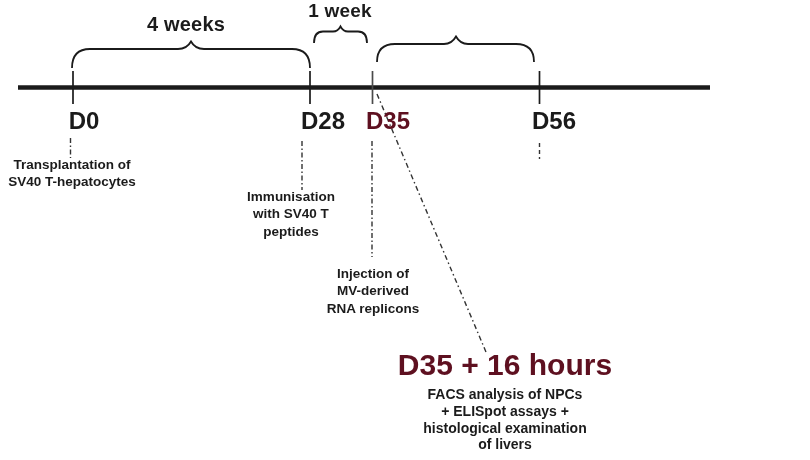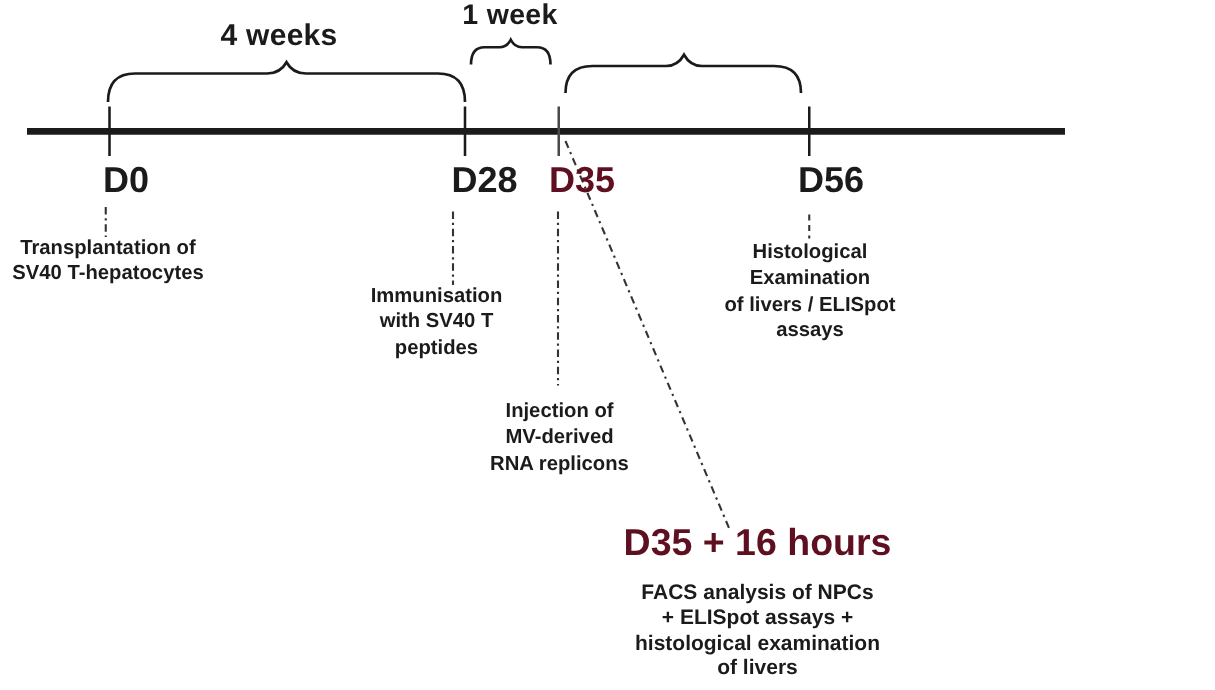--- a/index.html
+++ b/index.html
@@ -13,21 +13,21 @@
   }
   #figure svg{position:absolute;left:0;top:0;}
   .abs{position:absolute;transform:translateX(-50%);text-align:center;white-space:nowrap;}
   .interval-label{font-size:20px;font-weight:bold;letter-spacing:.2px;}
   .tp-label{font-size:24px;font-weight:bold;margin-left:16px;}
   .highlight{color:#5e1020;text-align:center;}
   .annotation{
     font-size:13.5px;font-weight:bold;line-height:1.29;
     white-space:pre-line;
   }
-  .offshoot-title{font-size:25px;font-weight:bold;}
+  .offshoot-title{font-size:30px;font-weight:bold;}
   .offshoot-annotation{font-size:14px;font-weight:bold;line-height:1.2;white-space:pre-line;}
   .time-label{font-size:16px;font-weight:bold;line-height:1.2;}
 </style>
 </head>
 <body>
 
 <div id="figure">
 
   <svg width="810" height="460" viewBox="0 0 810 460">
 
@@ -65,24 +65,20 @@
        <span>(days)</span></div>
 
   <div class="abs annotation" style="left:72px;top:156px;">Transplantation of
 SV40 T-hepatocytes</div>
   <div class="abs annotation" style="left:291px;top:188px;">Immunisation
 with SV40 T
 peptides</div>
   <div class="abs annotation" style="left:373px;top:265px;">Injection of
 MV-derived
 RNA replicons</div>
-  <div class="abs annotation" style="left:540px;top:159px;">Histological
-Examination
-of livers / ELISpot
-assays</div>
 
   <div class="abs offshoot-title highlight" style="left:505px;top:348px;">D35 + 16 hours</div>
   <div class="abs offshoot-annotation" style="left:505px;top:386px;">FACS analysis of NPCs
 + ELISpot assays +
 histological examination
 of livers</div>
 
 </div>
 
 </body></html>

